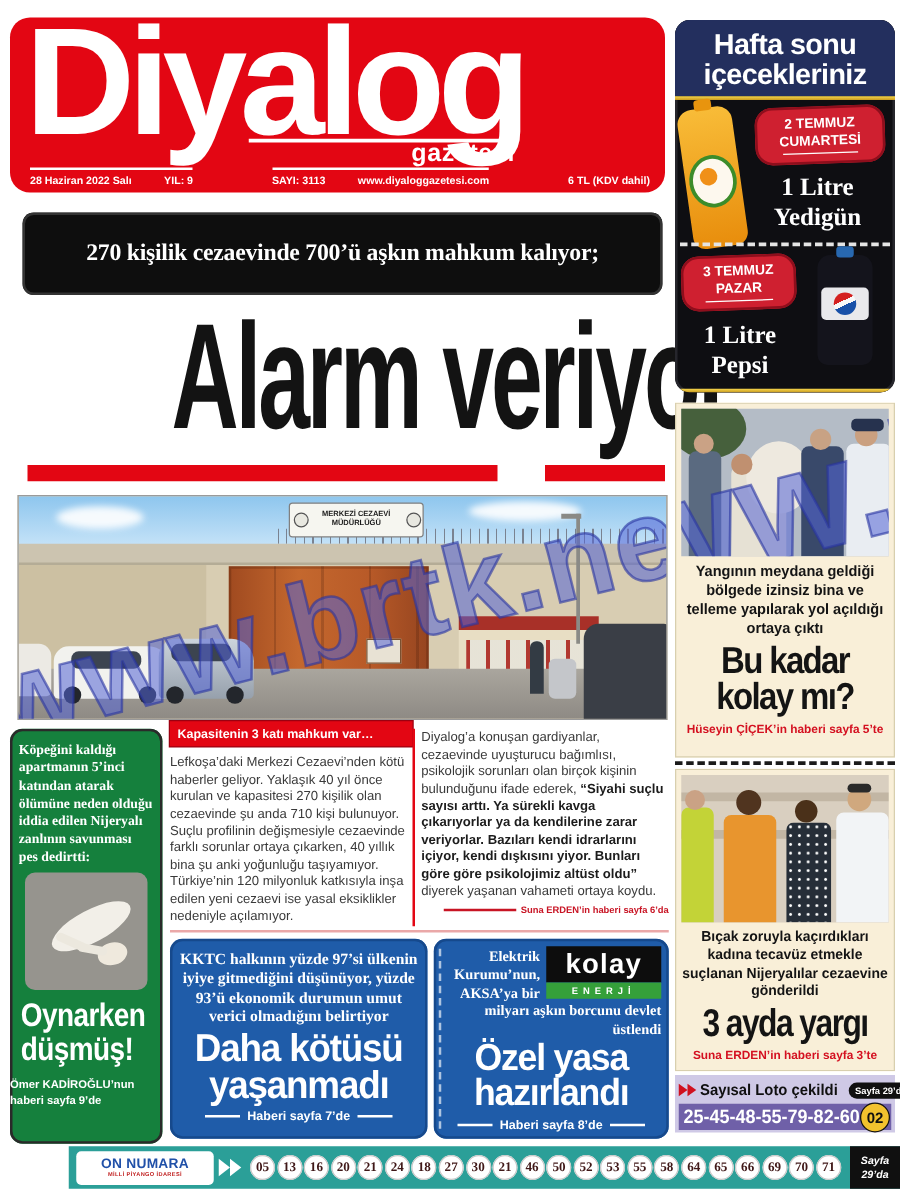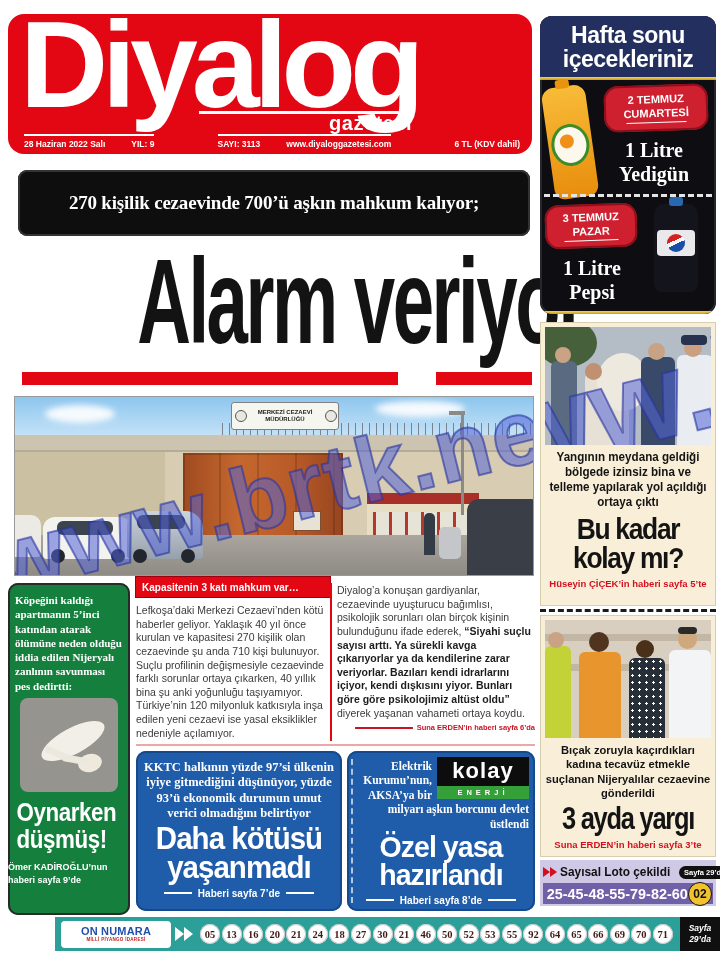--- a/index.html
+++ b/index.html
@@ -417,21 +417,21 @@
         <span class="ball">24</span>
         <span class="ball">18</span>
         <span class="ball">27</span>
         <span class="ball">30</span>
         <span class="ball">21</span>
         <span class="ball">46</span>
         <span class="ball">50</span>
         <span class="ball">52</span>
         <span class="ball">53</span>
         <span class="ball">55</span>
-        <span class="ball">92</span>
+        <span class="ball">58</span>
         <span class="ball">64</span>
         <span class="ball">65</span>
         <span class="ball">66</span>
         <span class="ball">69</span>
         <span class="ball">70</span>
         <span class="ball">71</span>
       </div>
     <div class="strip-page">Sayfa 29’da</div>
   </div>
 

